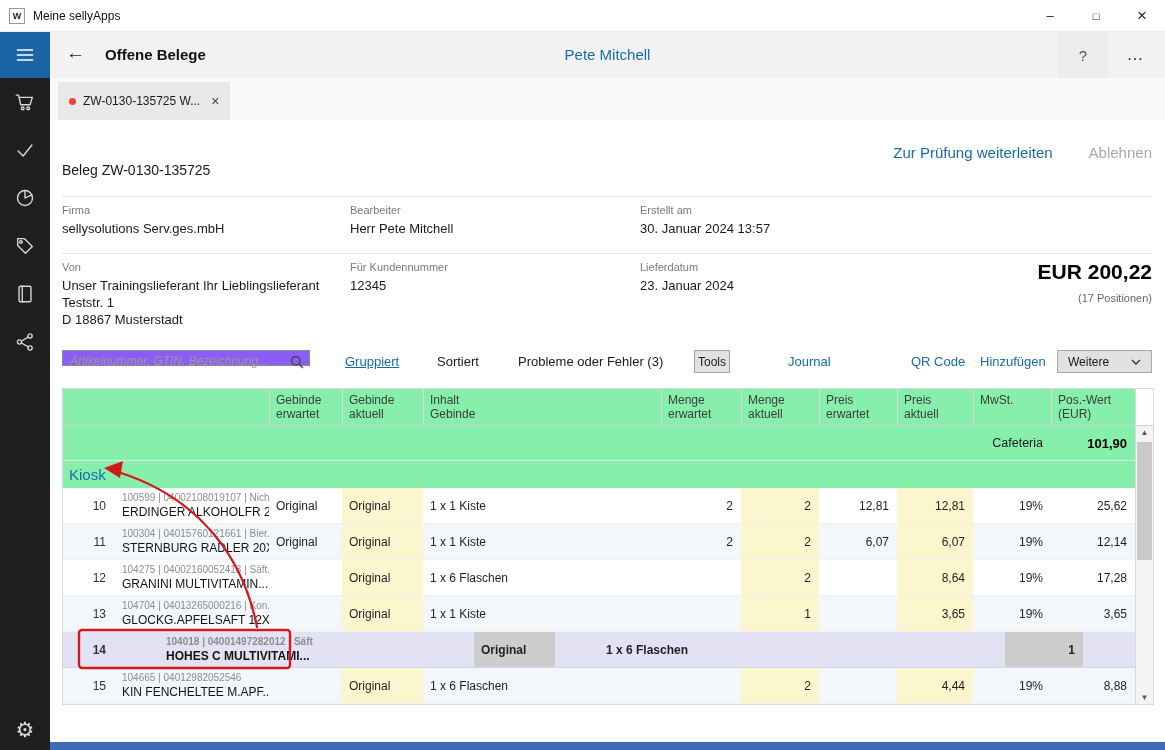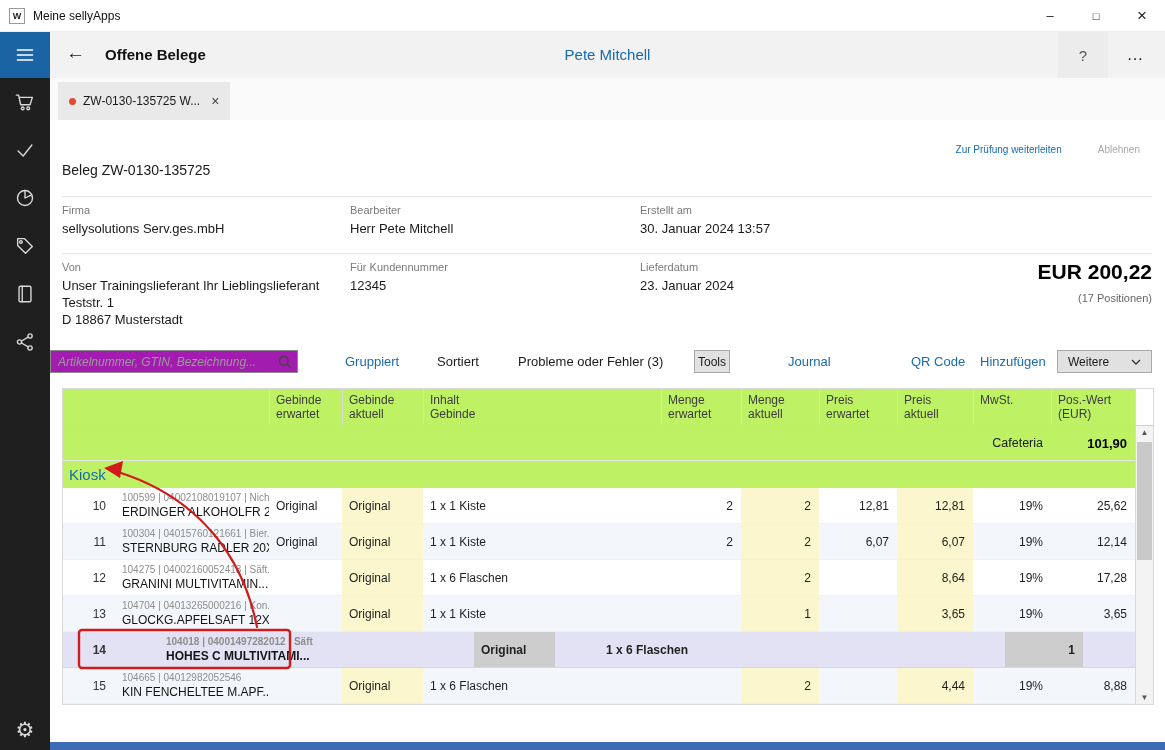--- a/index.html
+++ b/index.html
@@ -35,42 +35,42 @@
   .tabbar { position:absolute; left:50px; top:78px; width:1115px; height:42px; background:#fafafa; }
   .tab { position:absolute; left:8px; top:4px; height:38px; background:#e9e9e9; display:flex; align-items:center; padding:0 11px; }
   .tab-dot { width:7px; height:7px; border-radius:50%; background:#e6492d; margin-right:7px; }
   .tab-label { font-size:12px; color:#1a1a1a; }
   .tab-close { font-size:14px; color:#444; margin-left:11px; }
 
   
   .content { position:absolute; left:50px; top:120px; width:1115px; height:622px; background:#fff; }
   .doc-title { position:absolute; left:12px; top:6px; font-size:19px; font-weight:bold; color:#101010; }
   .doc-sub { position:absolute; left:12px; top:42px; font-size:14px; color:#1a1a1a; }
-  .doc-actions { position:absolute; right:25px; top:24px; display:flex; gap:36px; font-size:10px; }
+  .doc-actions { position:absolute; right:13px; top:24px; display:flex; gap:36px; font-size:15px; }
   .act-fwd { color:#176bad; }
   .act-rej { color:#a9a9a9; }
   .divider { position:absolute; left:12px; right:13px; height:1px; background:#e4e4e4; }
   .fld { position:absolute; }
   .fld-label { font-size:11px; color:#7a7a7a; }
   .fld-value { font-size:13px; color:#1a1a1a; margin-top:4px; line-height:17px; }
   .total-amt { position:absolute; right:13px; top:140px; font-size:21px; font-weight:bold; color:#000; }
   .total-pos { position:absolute; right:13px; top:172px; font-size:11px; color:#666; }
 
   
-  .search { position:absolute; left:0; top:230px; width:248px; height:23px; border:1px solid #8a8a8a; background:#a21caf; }
+  .search { position:absolute; left:12px; top:230px; width:248px; height:16px; border:1px solid #8a8a8a; background:#8b5cf6; }
   .search input { width:100%; height:100%; border:none; outline:none; padding:0 24px 0 7px; font-size:12px; font-family:inherit; background:transparent; }
   .search input::placeholder { font-style:italic; color:#9a9a9a; }
   .search svg { position:absolute; right:5px; top:4px; }
   .tlink { position:absolute; top:230px; height:23px; line-height:23px; font-size:13px; color:#1a1a1a; white-space:nowrap; }
   .blue { color:#176bad; }
-  .und { }
+  .und { text-decoration:underline; }
   .tbtn { position:absolute; top:230px; height:23px; background:#e1e1e1; border:1px solid #a9a9a9; font-size:12px; color:#1a1a1a; display:flex; align-items:center; justify-content:center; }
 
   
-  .tablewrap { position:absolute; left:12px; top:268px; width:1092px; height:317px; border:1px solid #d9d9d9; display:flex; background:#bef264; }
+  .tablewrap { position:absolute; left:12px; top:268px; width:1092px; height:317px; border:1px solid #d9d9d9; display:flex; background:#86efac; }
   .tmain { width:1072px; }
   .tside { width:18px; border-left:1px solid #d9d9d9; display:flex; flex-direction:column; }
   .tside-corner { height:37px; border-bottom:1px solid #d0d0d0; background:#fff; }
   .sbtrack { flex:1; background:#f3f3f3; position:relative; font-size:8px; color:#555; text-align:center; }
   .sb-up { position:absolute; top:2px; left:0; right:0; }
   .sb-down { position:absolute; bottom:2px; left:0; right:0; }
   .sb-thumb { position:absolute; top:16px; left:1px; width:15px; height:118px; background:#c9c9c9; }
 
   .grid { display:grid; grid-template-columns:53px 153px 73px 81px 238px 80px 78px 78px 76px 78px 84px; }
   .thead { height:37px; border-bottom:1px solid #d0d0d0; }

